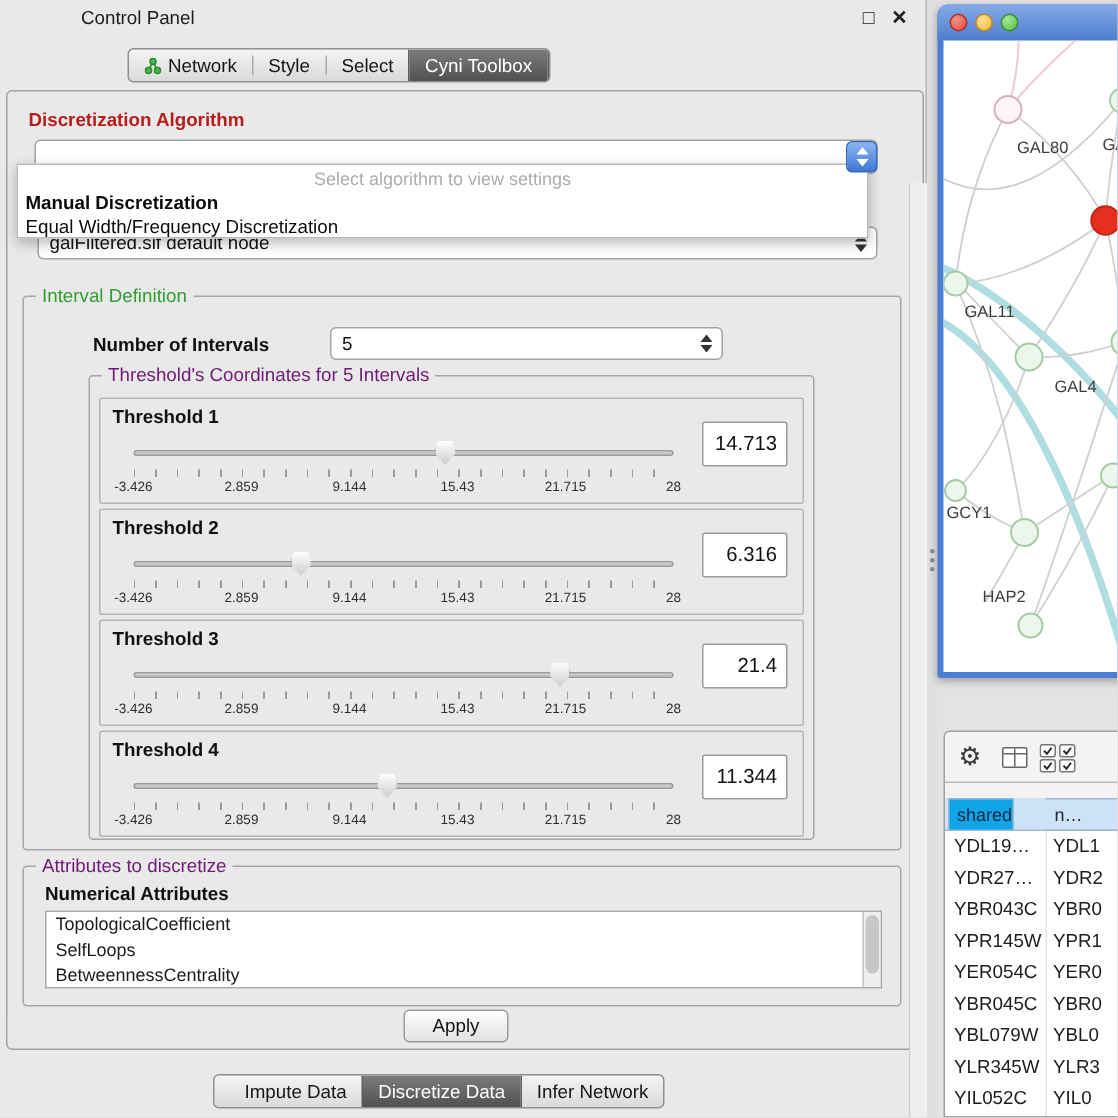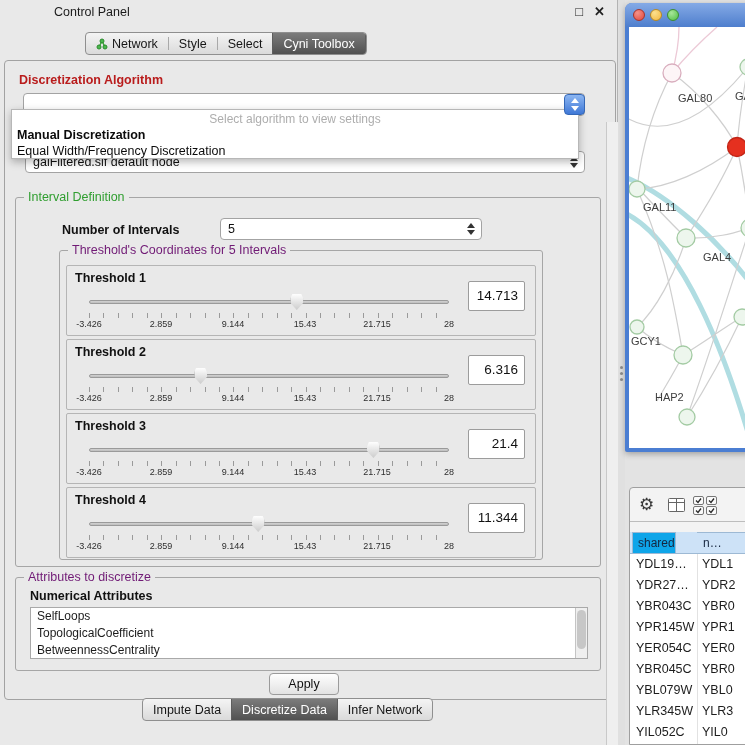--- a/index.html
+++ b/index.html
@@ -252,34 +252,34 @@
             </div>
             <div class="thr-value">11.344</div>
           </div>
         </div>
       </div>
 
       <div class="group attr-group">
         <span class="legend blue">Attributes to discretize</span>
         <div class="attr-sub">Numerical Attributes</div>
         <div class="listbox">
+          <div class="list-item">TopologicalCoefficient</div>
           <div class="list-item">SelfLoops</div>
-          <div class="list-item">TopologicalCoefficient</div>
           <div class="list-item">BetweennessCentrality</div>
           <div class="list-scroll">
               <div class="list-thumb"></div>
             </div>
         </div>
       </div>
 
       <button class="apply">Apply</button>
       <div class="content-scroll"></div>
     </div>
 
-    <div class="tabstrip" style="left:142px; top:698px;">
+    <div class="tabstrip" style="left:142px; top:716px;padding-left:10px;">
       <div class="tab">
           <span>Impute Data</span>
         </div>
       <div class="tab selected">
           <span>Discretize Data</span>
         </div>
       <div class="tab">
           <span>Infer Network</span>
         </div>
     </div>

